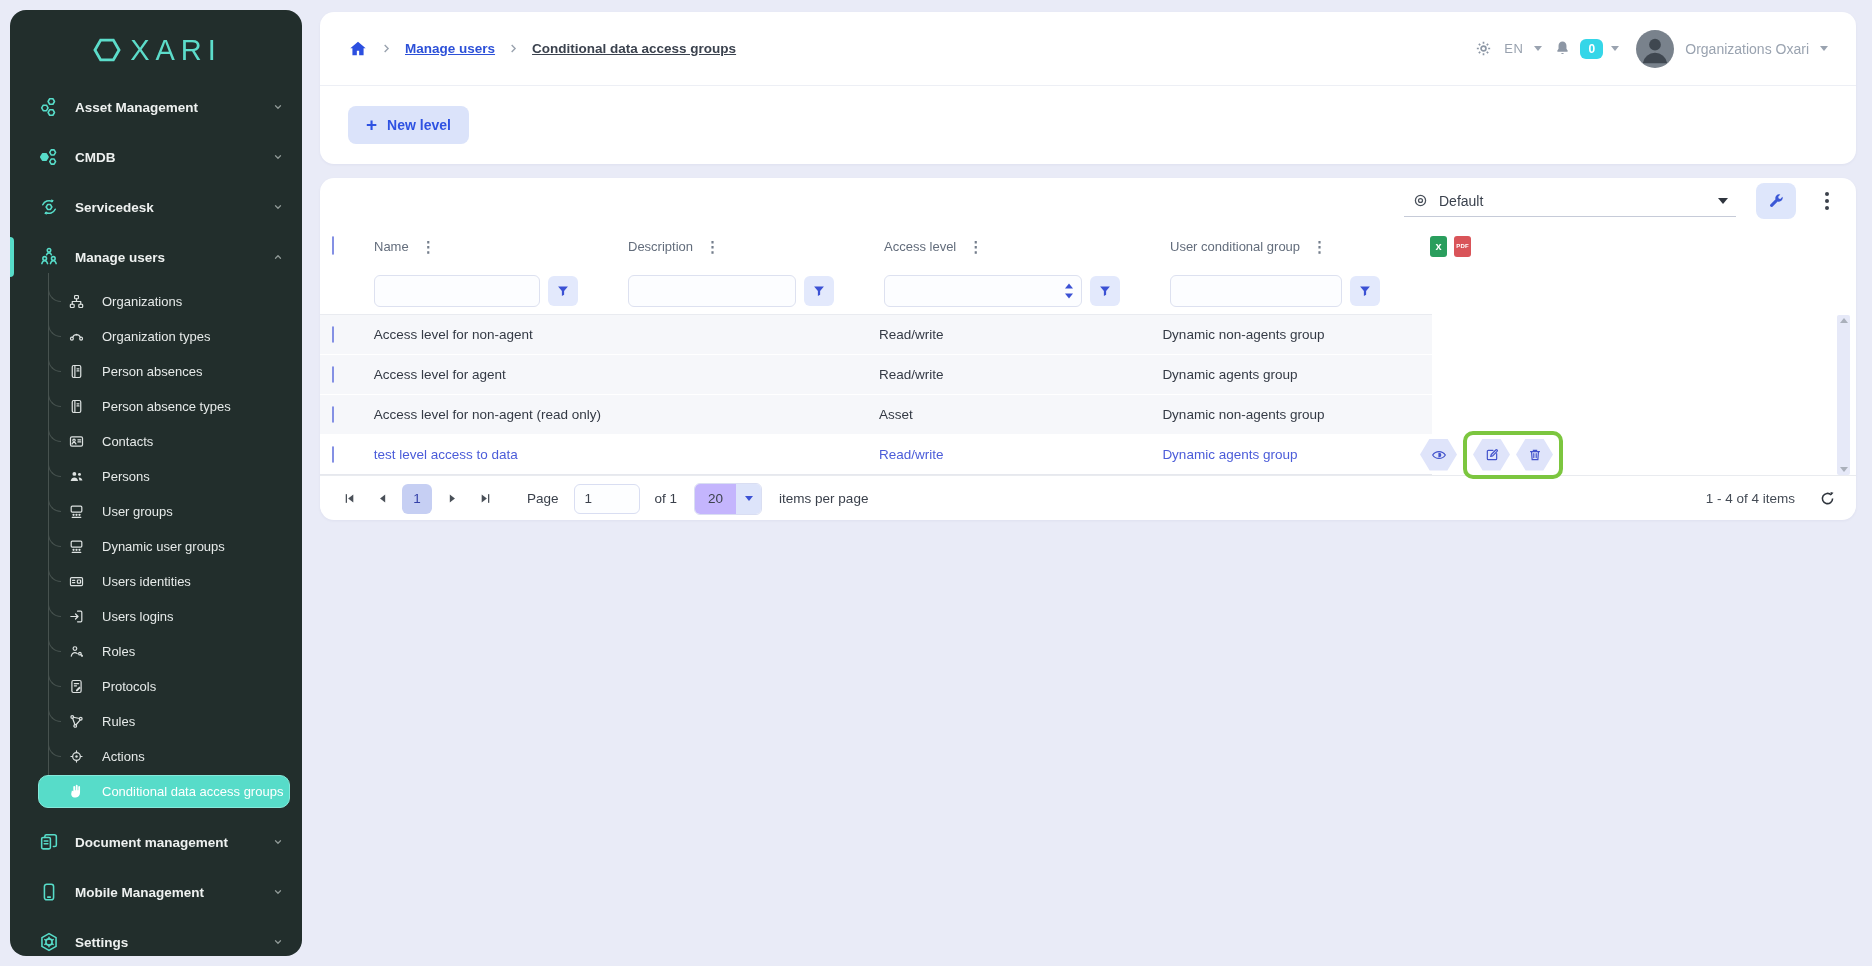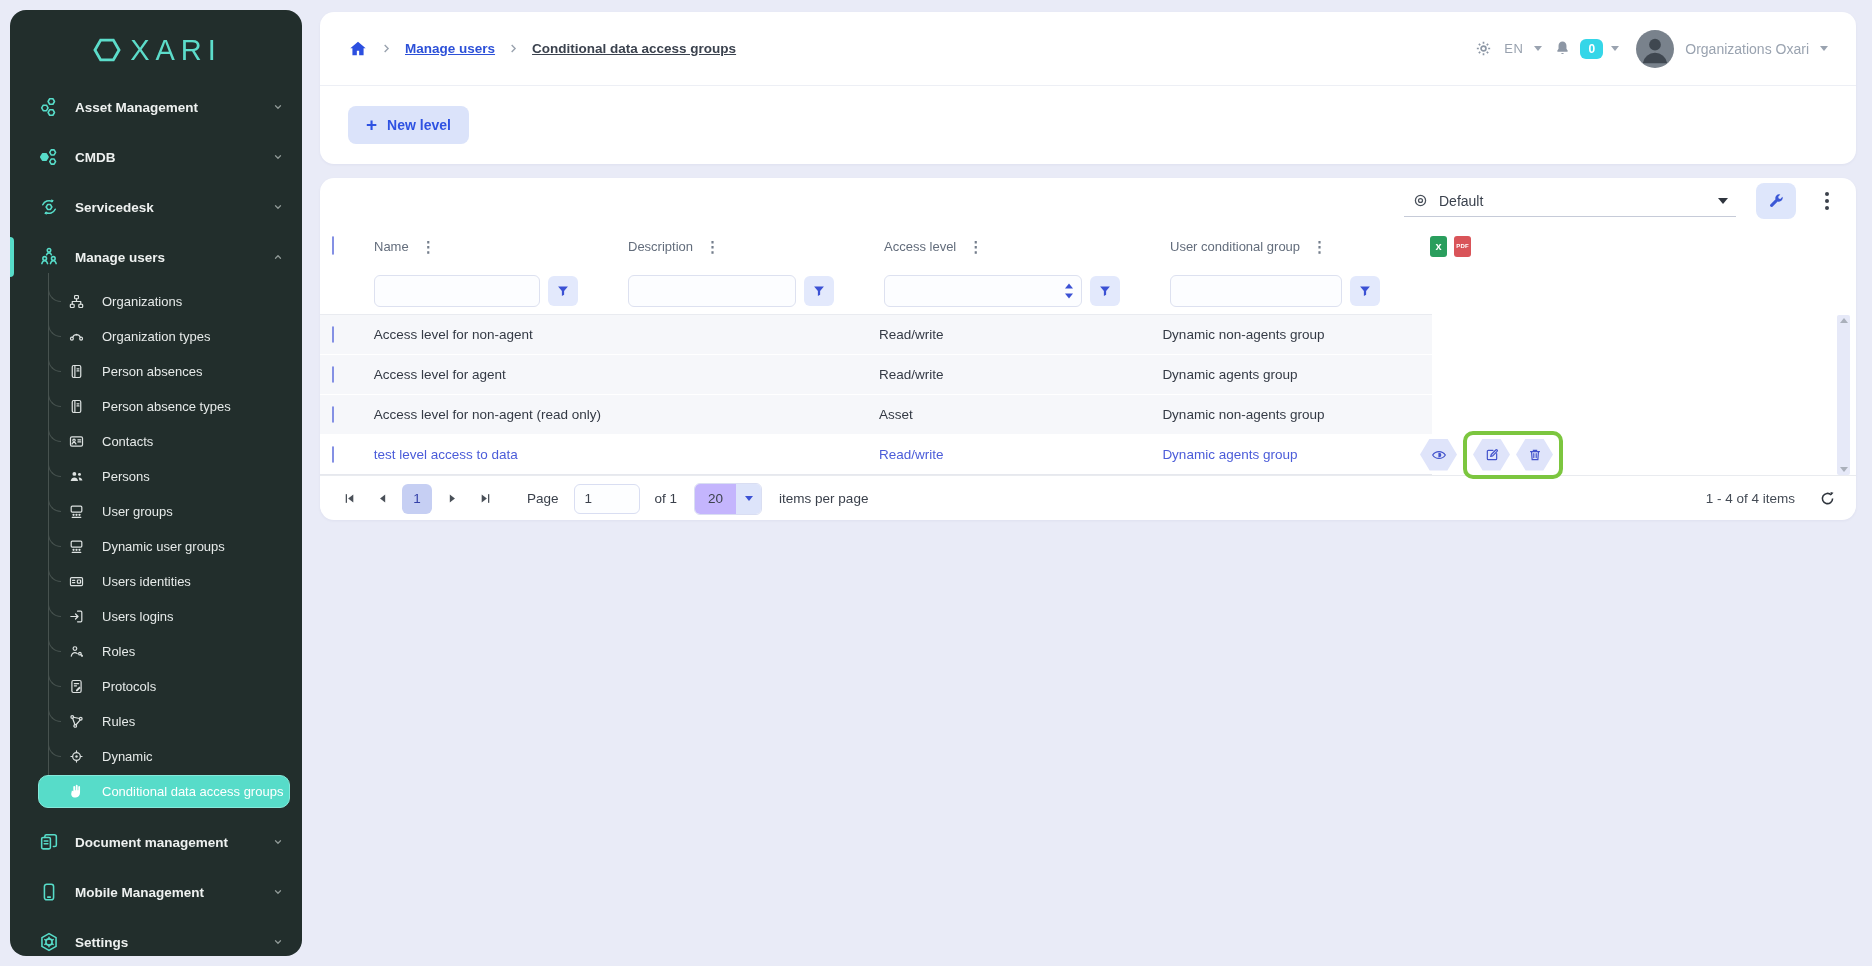--- a/index.html
+++ b/index.html
@@ -391,21 +391,21 @@
           <span class="lbl">Rules</span>
         </div>
         <div class="nav-sub">
           <span class="ic">
             <svg viewBox="0 0 24 24" fill="none" stroke="currentColor" stroke-width="1.7" stroke-linecap="round" stroke-linejoin="round">
               <circle cx="12" cy="12" r="5.4"></circle>
               <circle cx="12" cy="12" r="1.7" fill="currentColor" stroke="none"></circle>
               <path d="M12 4.2v2.2M12 17.6v2.2M4.2 12h2.2M17.6 12h2.2"></path>
             </svg>
           </span>
-          <span class="lbl">Dynamic</span>
+          <span class="lbl">Actions</span>
         </div>
         <div class="nav-sub selected">
           <span class="ic">
             <svg viewBox="0 0 24 24">
               <path d="M8.4 20.4c-2.7-.8-4.2-2.9-3.8-5.6l.9-4.3 2 1.3V5.4a1.3 1.3 0 0 1 2.6 0v4.9h.9V3.9a1.3 1.3 0 0 1 2.6 0v6.4h.9V5.6a1.25 1.25 0 0 1 2.5 0v7.9c0 4.1-2.2 6.9-5.8 6.9Z" fill="currentColor"></path>
             </svg>
           </span>
           <span class="lbl">Conditional data access groups</span>
         </div>
       </div>

